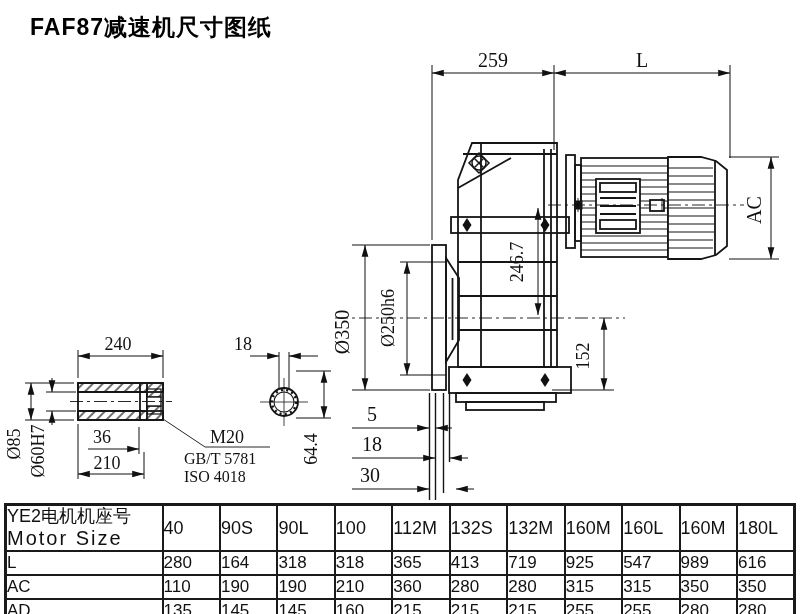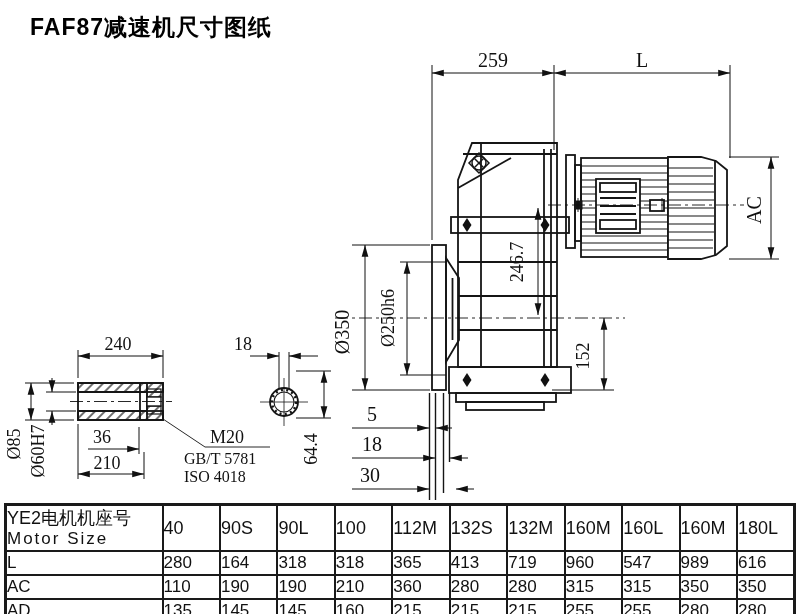--- a/index.html
+++ b/index.html
@@ -13,21 +13,21 @@
         color:#2121a6;text-shadow:-3px 1px 0 #c63434;letter-spacing:0px;}
   svg text{font-family:"Liberation Serif",serif;fill:#111;}
   .dimtx{font-size:20px;}
   .dimtx-s{font-size:18px;}
   .dimtx-xs{font-size:16px;}
   table.spec{position:absolute;left:4px;top:503px;width:792px;border-collapse:collapse;
         table-layout:fixed;border:3px solid #1a1a1a;}
   table.spec th,table.spec td{border:2px solid #1a1a1a;text-align:left;vertical-align:middle;
         padding:0;font-weight:400;color:#111;}
   table.spec thead th{height:44px;font-size:18px;line-height:1.15;}
-  table.spec thead th .en{font-size:17px;letter-spacing:2px;}
+  table.spec thead th .en{font-size:20px;letter-spacing:2px;}
   table.spec tbody td{height:22px;font-size:17px;}
 </style>
 </head>
 <body>
 
 <div id="stage">
 
   <div class="title">FAF87减速机尺寸图纸</div>
 
 
@@ -256,21 +256,21 @@
     <tbody>
         <tr>
           <td>L</td>
           <td>280</td>
           <td>164</td>
           <td>318</td>
           <td>318</td>
           <td>365</td>
           <td>413</td>
           <td>719</td>
-          <td>960</td>
+          <td>925</td>
           <td>547</td>
           <td>989</td>
           <td>616</td>
         </tr>
         <tr>
           <td>AC</td>
           <td>110</td>
           <td>190</td>
           <td>190</td>
           <td>210</td>

